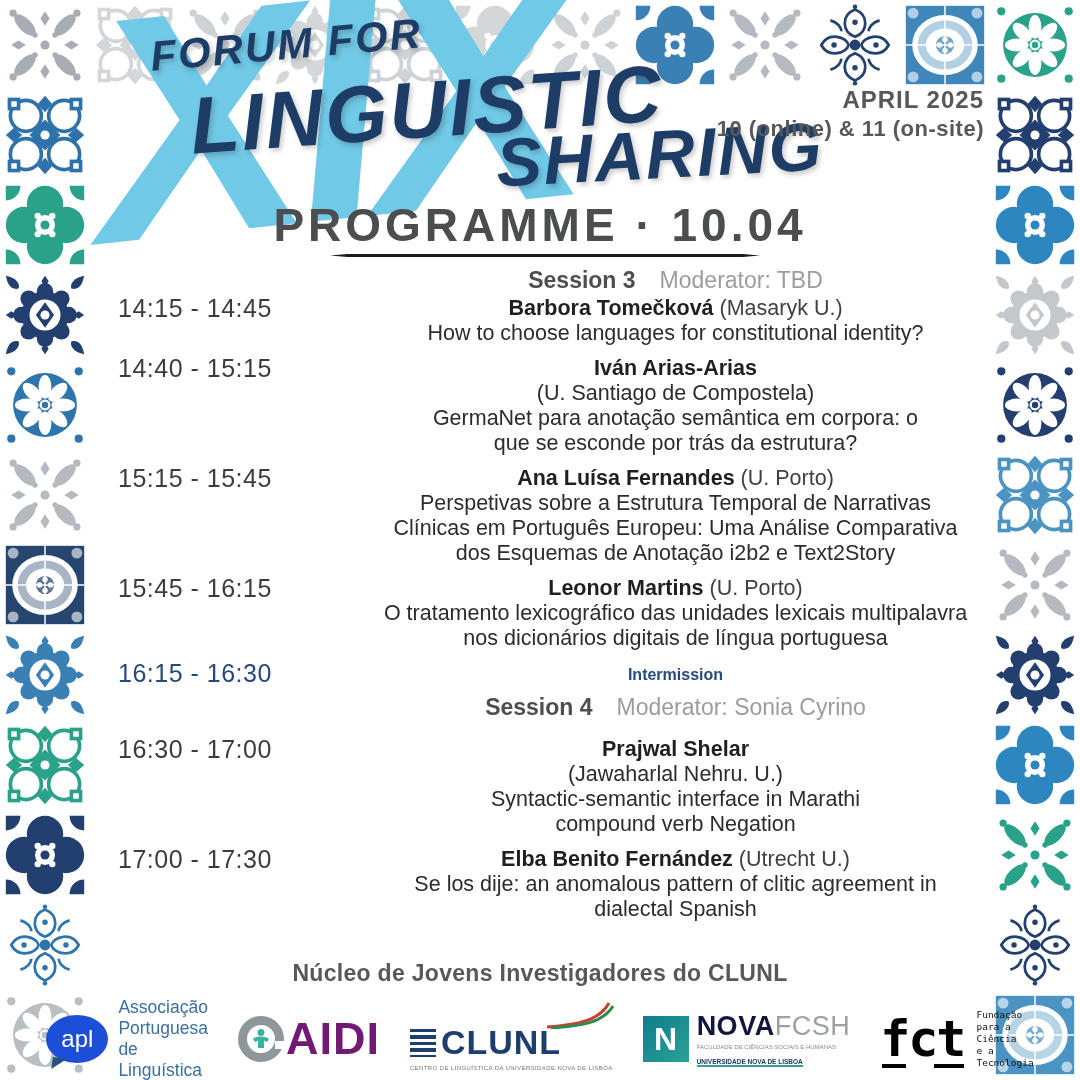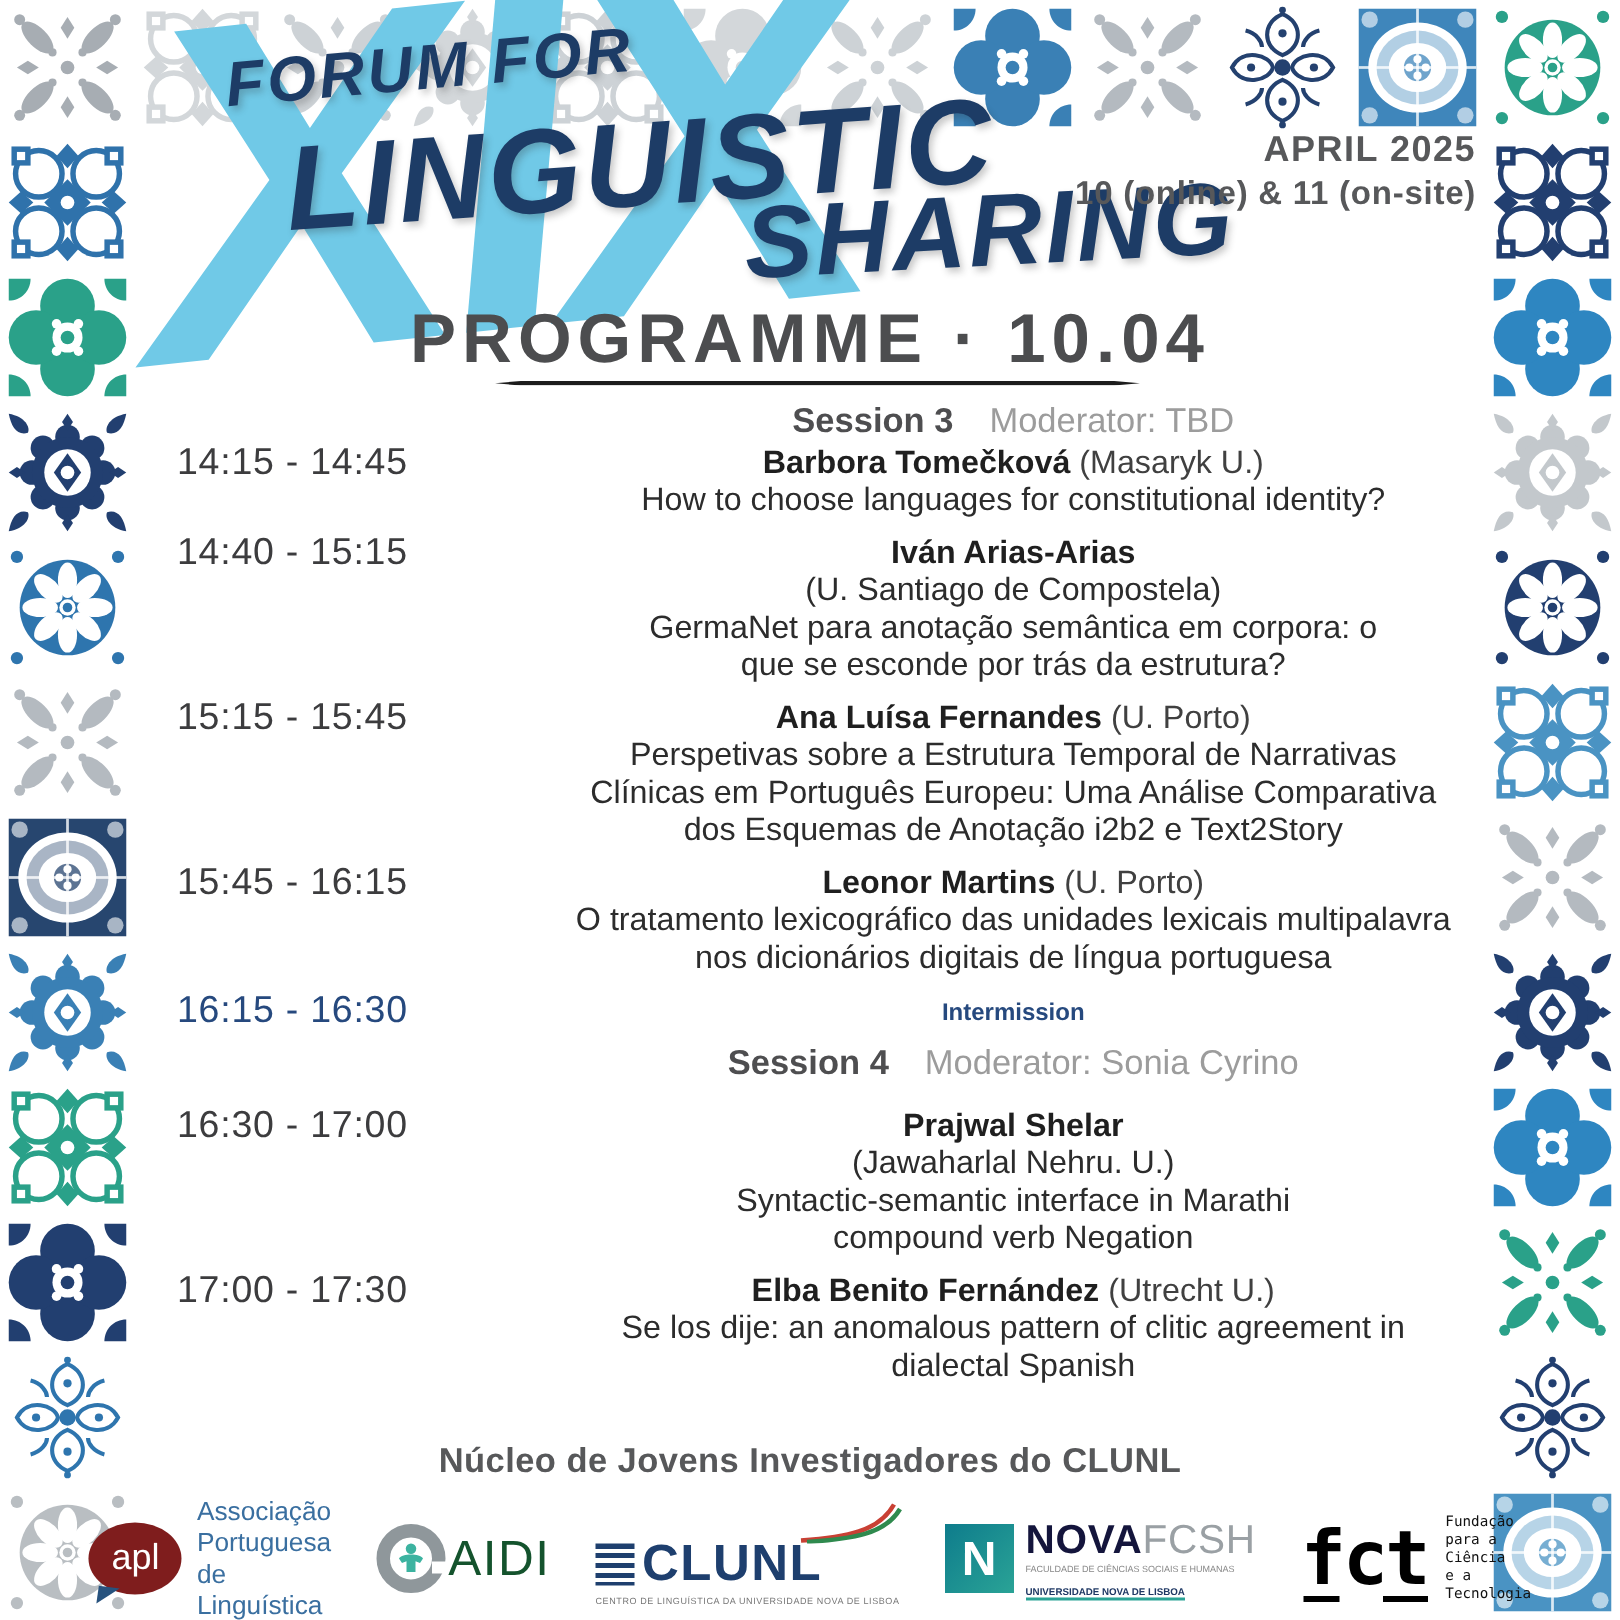--- a/index.html
+++ b/index.html
@@ -42,30 +42,30 @@
   .time.navy{color:#26497e;}
   .inter-label{font-weight:bold;color:#26497e;font-size:16px;}
   .row.session4{margin-bottom:16px;}
   
   .nucleo{position:absolute;left:0;width:1080px;top:960px;text-align:center;z-index:3;
           font-size:23px;font-weight:bold;color:#57585a;letter-spacing:.3px;}
   .logos{position:absolute;left:110px;right:110px;top:1002px;height:74px;display:flex;z-index:3;
          align-items:center;justify-content:center;gap:30px;}
   .logo{display:flex;align-items:center;}
   
-  .apl-bubble{position:relative;width:62px;height:48px;background:#7f1d1d;border-radius:50%;
+  .apl-bubble{position:relative;width:62px;height:48px;background:#1d4ed8;border-radius:50%;
               display:flex;align-items:center;justify-content:center;color:#fff;font-size:24px;flex:none;}
   .apl-bubble::after{content:"";position:absolute;left:6px;bottom:-7px;width:0;height:0;
               border-left:14px solid #27527e;border-bottom:12px solid transparent;transform:rotate(8deg);}
   .apl-text{margin-left:10px;color:#3a6fa0;font-size:17.5px;line-height:21px;}
   
   .caidi-ring{position:relative;width:46px;height:46px;border:9px solid #8f979b;border-radius:50%;
               box-sizing:border-box;display:flex;align-items:center;justify-content:center;flex:none;}
   .caidi-ring::after{content:"";position:absolute;right:-10px;top:16px;width:10px;height:8px;background:#fff;}
-  .caidi-text{font-size:33px;font-weight:normal;color:#14532d;letter-spacing:1px;margin-left:2px;}
+  .caidi-text{font-size:45px;font-weight:bold;color:#701a75;letter-spacing:1px;margin-left:2px;}
   
   .clunl{flex-direction:column;align-items:flex-start;position:relative;padding-top:16px;justify-content:space-between;}
   .clunl-swoosh{position:absolute;top:-6px;right:-4px;}
   .clunl-main{display:flex;align-items:center;}
   .clunl-bars{width:26px;height:28px;margin-right:5px;
               background:repeating-linear-gradient(#1e3f6e 0 3.5px,#ffffff 3.5px 6.5px);}
   .clunl-text{font-size:34px;font-weight:bold;color:#1e3f6e;letter-spacing:1px;}
   .clunl-caption{font-size:6px;color:#777;margin-top:3px;letter-spacing:.4px;white-space:nowrap;}
   
   .nova-n{width:46px;height:46px;background:linear-gradient(135deg,#0e7c8c,#2aa396);flex:none;

